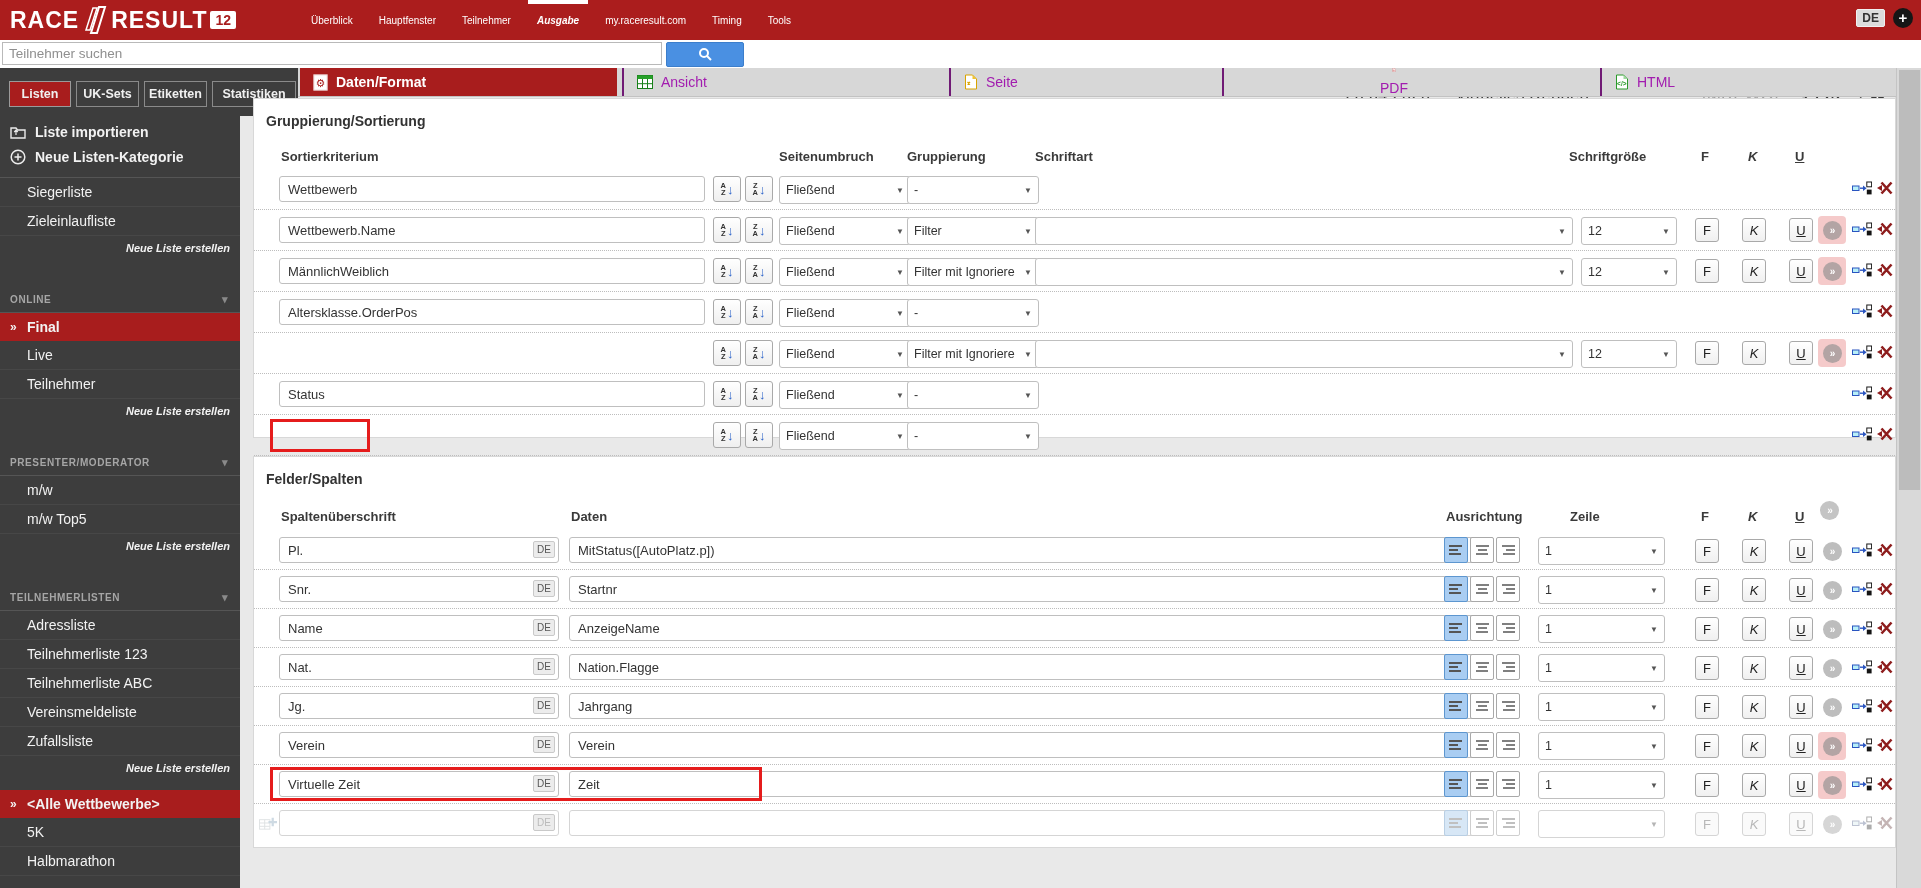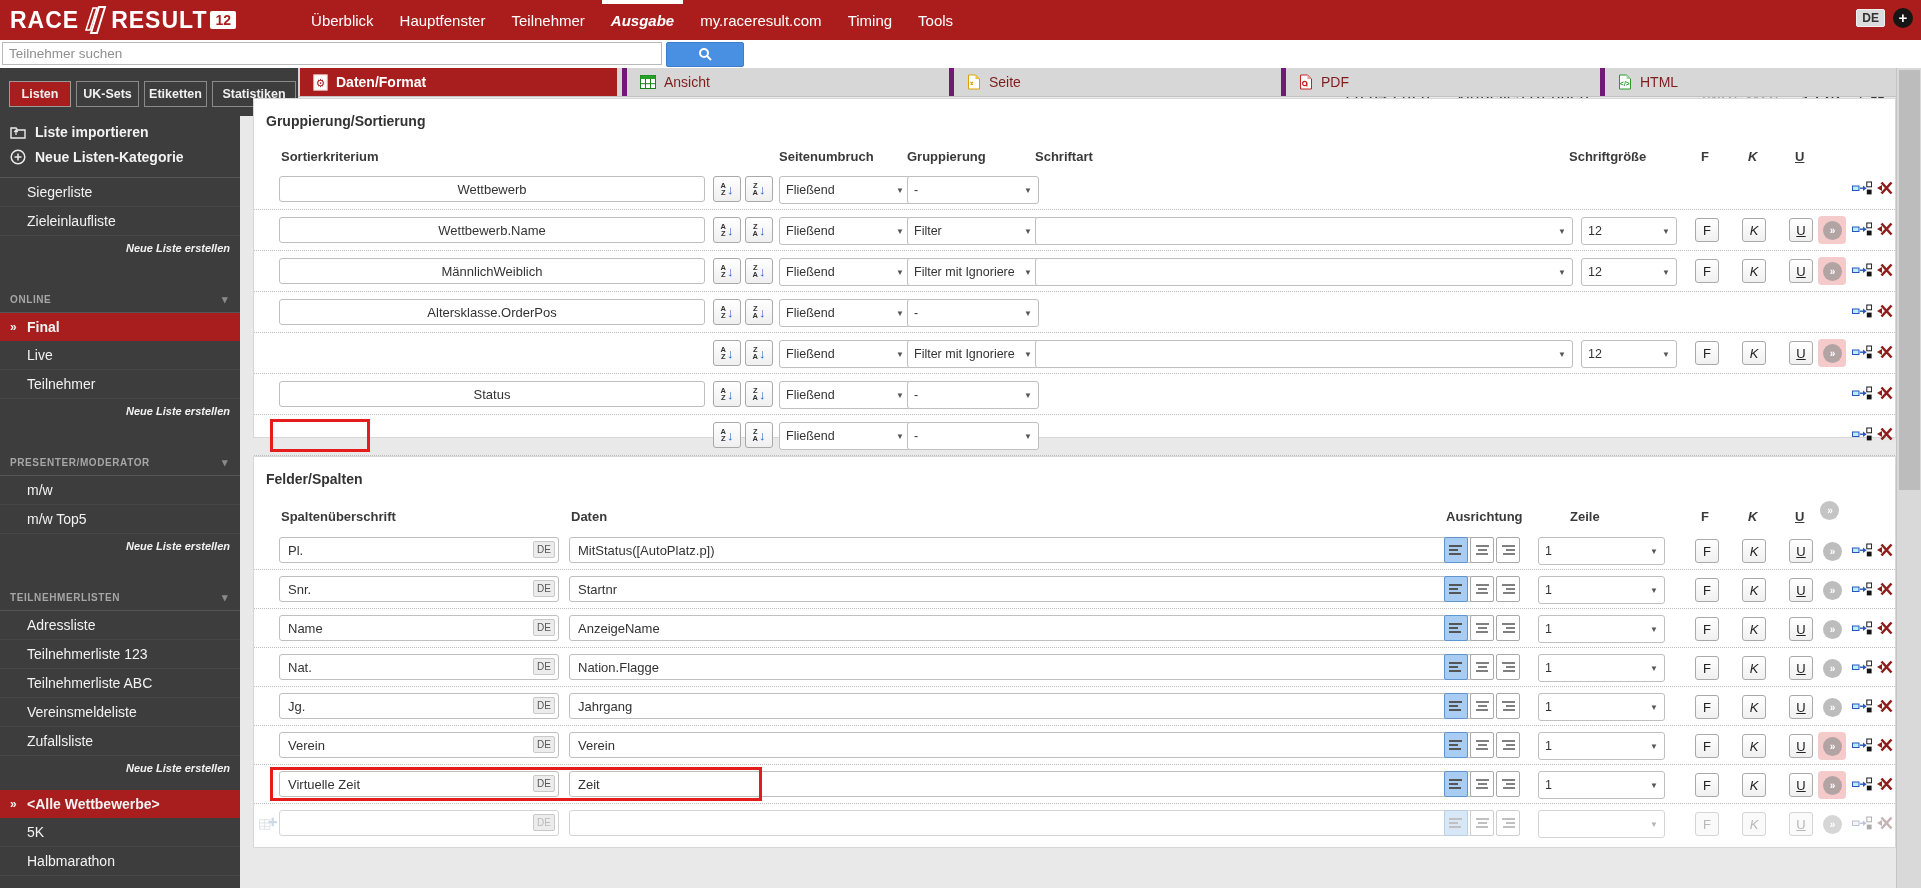--- a/index.html
+++ b/index.html
@@ -5,42 +5,42 @@
   html,body{margin:0;padding:0;}
   body{width:1921px;height:888px;position:relative;overflow:hidden;background:#e9e9e9;
        font-family:"Liberation Sans",sans-serif;-webkit-font-smoothing:antialiased;}
   
   .topbar{position:absolute;left:0;top:0;width:100%;height:40px;background:#ab1d1d;display:flex;align-items:center;}
   .logo{display:flex;align-items:center;padding-left:10px;color:#fff;}
   .logo .word{font-size:23px;font-weight:bold;letter-spacing:1px;}
   .logo svg{margin:0 3px;}
   .v12{background:#fff;color:#a81d1d;font-weight:bold;font-size:14px;padding:1px 5px;border-radius:2px;margin-left:3px;}
   .tnav{display:flex;height:40px;margin-left:62px;}
-  .tnav .it{position:relative;display:flex;align-items:center;padding:0 13px;color:#fff;font-size:15px;cursor:pointer;}
+  .tnav .it{position:relative;display:flex;align-items:center;padding:0 13px;color:#fff;font-size:10px;cursor:pointer;}
   .tnav .it.active{font-weight:bold;font-style:italic;}
   .tnav .it.active::before{content:"";position:absolute;top:0;left:4px;right:4px;height:4px;background:#fff;}
   .top-right{position:absolute;right:8px;top:8px;display:flex;align-items:center;gap:8px;}
   .lang{background:#dcdcdc;border:1px solid #f0f0f0;color:#333;font-size:12px;font-weight:bold;padding:1px 5px;border-radius:2px;}
   .pluscirc{width:20px;height:20px;border-radius:50%;background:#161616;color:#fff;font-size:15px;font-weight:bold;
             display:flex;align-items:center;justify-content:center;line-height:0;}
   
   .searchrow{position:absolute;left:0;top:40px;width:100%;height:28px;background:#fff;border-bottom:1px solid #cfcfcf;}
   .search-in{position:absolute;left:2px;top:2px;width:660px;height:23px;border:1px solid #b9b9b9;font-size:13.5px;
              padding:0 6px;box-sizing:border-box;color:#444;font-family:inherit;}
   .search-in::placeholder{color:#8f8f8f;}
   .search-btn{position:absolute;left:666px;top:2px;width:76px;height:23px;background:#4a90e2;border:1px solid #3c7ecb;
               border-radius:2px;display:flex;align-items:center;justify-content:center;cursor:pointer;}
   .ev{position:absolute;top:45px;font-size:17px;color:#3a3a3a;white-space:nowrap;}
   .ev-date{left:1345px;}.ev-name{left:1455px;}.ev-code{left:1702px;color:#9e9e9e;}
   .utils{position:absolute;left:1801px;top:45px;display:flex;gap:3px;}
   .utils svg{display:block;}
   
   .tabbar{position:absolute;left:240px;top:68px;width:1656px;height:28px;background:#d7d7d7;border-bottom:1px solid #c2c2c2;}
   .mtab{position:absolute;top:0;height:28px;display:flex;align-items:center;gap:8px;padding-left:13px;box-sizing:border-box;
-        font-size:14px;color:#7f1d1d;border-left:5px solid #701a75;cursor:pointer;}
+        font-size:14px;color:#a21caf;border-left:2px solid #701a75;cursor:pointer;}
   .mtab.first{border-left:none;}
   .mtab.active{background:#a81d1d;color:#fff;font-weight:bold;border-left:none;}
   
   .side-strip{position:absolute;left:0;top:68px;width:298px;height:48px;background:#3d3d3d;}
   .stabs{position:absolute;left:9px;top:13px;display:flex;gap:5px;}
   .stab{height:26px;box-sizing:border-box;border:1px solid #8a8a8a;color:#f0f0f0;font-size:12.5px;font-weight:bold;
         display:flex;align-items:center;justify-content:center;cursor:pointer;background:#3d3d3d;}
   .stab.active{background:#a81d1d;border-color:#9a9a9a;}
   .sidebar{position:absolute;left:0;top:116px;bottom:0;width:240px;background:#3d3d3d;color:#f2f2f2;}
   .sact{display:flex;align-items:center;gap:9px;height:25px;padding-left:10px;font-size:14px;font-weight:bold;cursor:pointer;}
@@ -82,21 +82,21 @@
   .fmt{position:absolute;top:8px;width:24px;height:24px;border:1px solid #a9a9a9;border-radius:3px;
        background:linear-gradient(#ffffff,#f0f0f0);font-size:13px;color:#222;display:flex;align-items:center;
        justify-content:center;cursor:pointer;padding:0;font-family:inherit;}
   .fmt.k{font-style:italic;} .fmt.u{text-decoration:underline;}
   .vis{position:absolute;top:6px;width:28px;height:28px;border-radius:4px;display:flex;align-items:center;justify-content:center;}
   .vis.pink{background:#f5caca;}
   .vc{width:19px;height:19px;border-radius:50%;background:#bdbdbd;color:#fff;font-size:10px;font-weight:bold;
       display:flex;align-items:center;justify-content:center;letter-spacing:-1px;}
   .vis.pink .vc{background:#b3a4a4;}
   .ico{position:absolute;top:12px;cursor:pointer;}
-  .c-crit{left:25px;width:426px;text-align:center;} .c-s1{left:459px;} .c-s2{left:491px;}
+  .c-crit{left:25px;width:426px;} .c-s1{left:459px;} .c-s2{left:491px;}
   .c-pb{left:525px;width:118px;} .c-gr{left:653px;width:118px;}
   .c-font{left:781px;width:524px;} .c-size{left:1327px;width:82px;}
   .c-f{left:1441px;} .c-k{left:1488px;} .c-u{left:1535px;}
   .c-vis{left:1564px;} .c-ins{left:1598px;} .c-del{left:1622px;} .c-add{left:5px;top:11px;}
   .c-fh{left:25px;width:280px;} .c-fd{left:315px;width:925px;}
   .c-al{left:1190px;top:6px;display:flex;gap:2px;} .c-zl{left:1284px;width:113px;}
   .de{position:absolute;right:4px;top:11px;font-size:10px;background:#ececec;border:1px solid #c9c9c9;color:#555;
       height:15px;line-height:15px;padding:0 3px;border-radius:2px;}
   .f .de{top:10px;}
   .alb{width:24px;height:26px;box-sizing:border-box;border:1px solid #a9a9a9;border-radius:2px;background:#fff;
@@ -213,21 +213,21 @@
     <span>Ansicht</span>
   </div>
   <div class="mtab" style="left:709px;width:322px;">
     <svg width="14" height="16" viewBox="0 0 13 16">
       <path d="M1 1 h7 l4 4 v10 h-11 z" fill="#fff" stroke="#d9a400"></path>
       <path d="M8 1 l4 4 h-4 z" fill="#f0c330"></path>
       <path d="M3 8 l2.5 2.5 M5.5 8 L3 10.5" stroke="#d9a400" stroke-width="1.3"></path>
     </svg>
     <span>Seite</span>
   </div>
-  <div class="mtab" style="left:1041px;width:329px;">
+  <div class="mtab" style="left:982px;width:329px;flex-direction:column;">
     <svg width="14" height="16" viewBox="0 0 13 16">
       <path d="M1 1 h7 l4 4 v10 h-11 z" fill="#fff" stroke="#c22222"></path>
       <path d="M8 1 l4 4 h-4 z" fill="#e89a9a"></path>
       <circle cx="5.2" cy="9.5" r="2.1" fill="none" stroke="#c22222" stroke-width="1.2"></circle>
       <path d="M7.3 9.5 v3" stroke="#c22222" stroke-width="1.2"></path>
     </svg>
     <span>PDF</span>
   </div>
   <div class="mtab" style="left:1360px;width:296px;">
     <svg width="14" height="16" viewBox="0 0 13 16">

